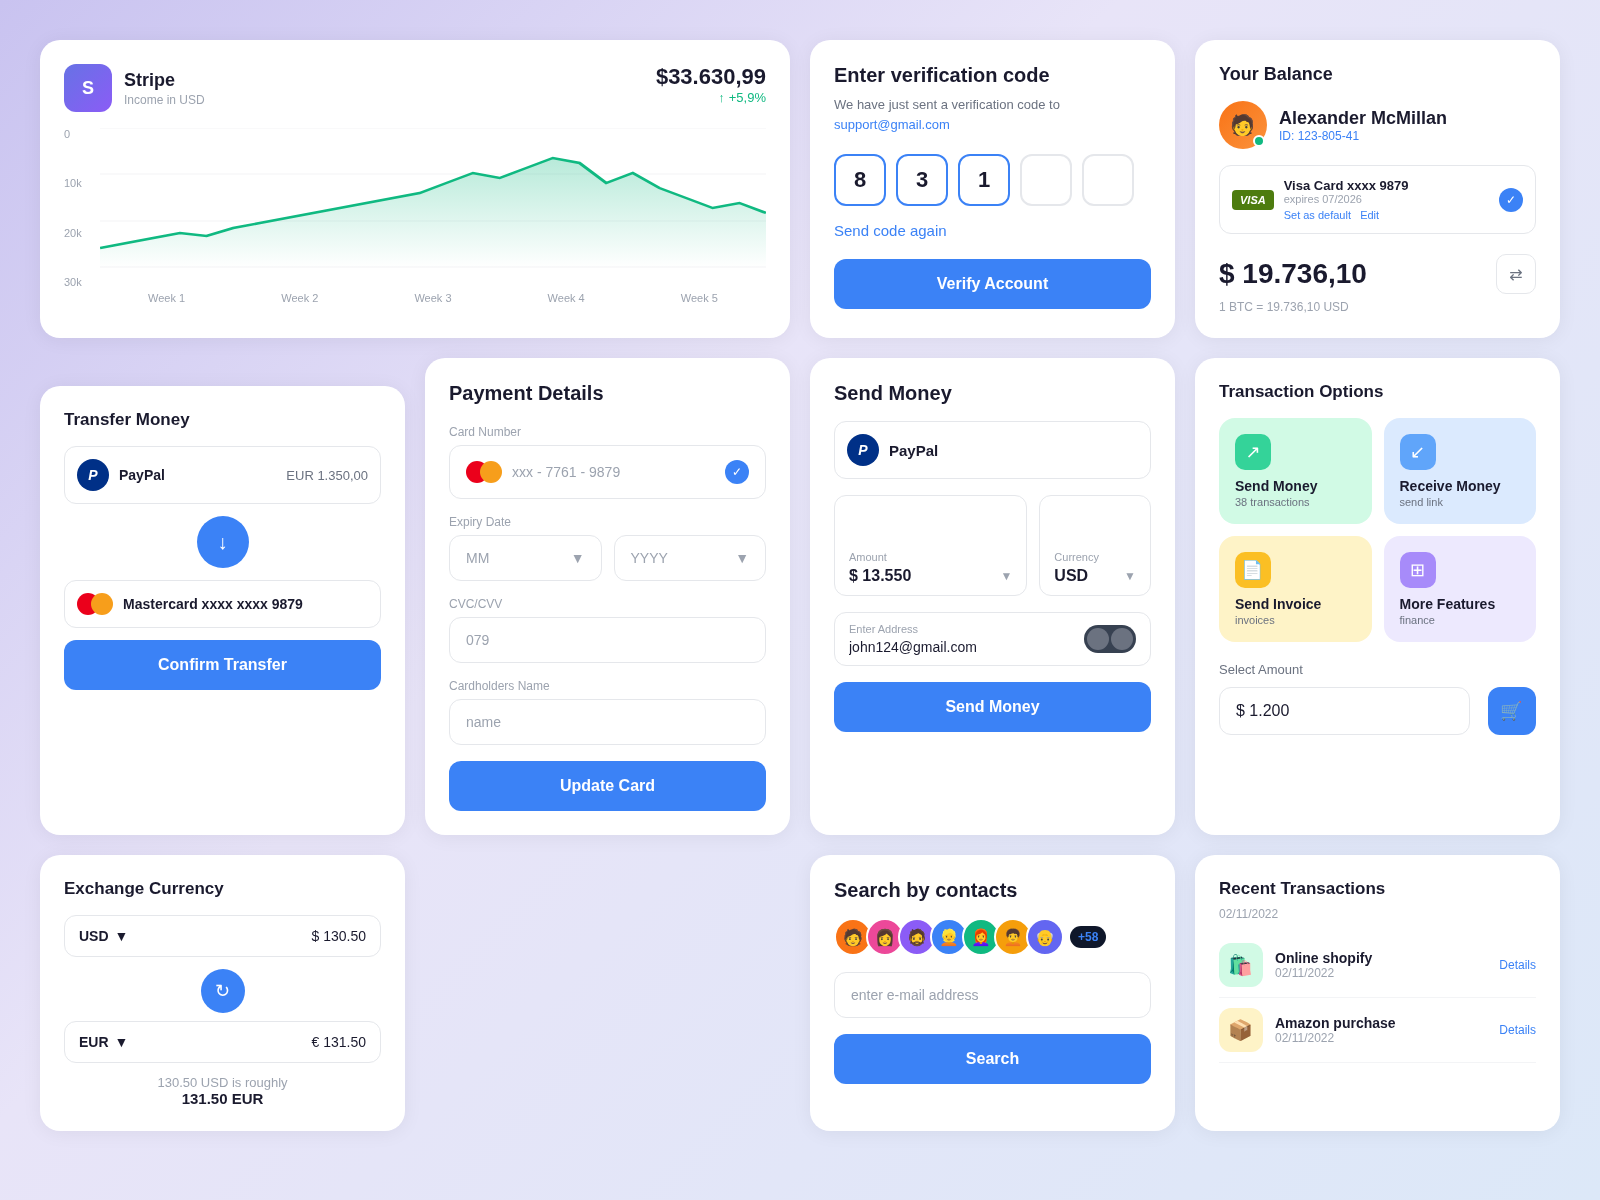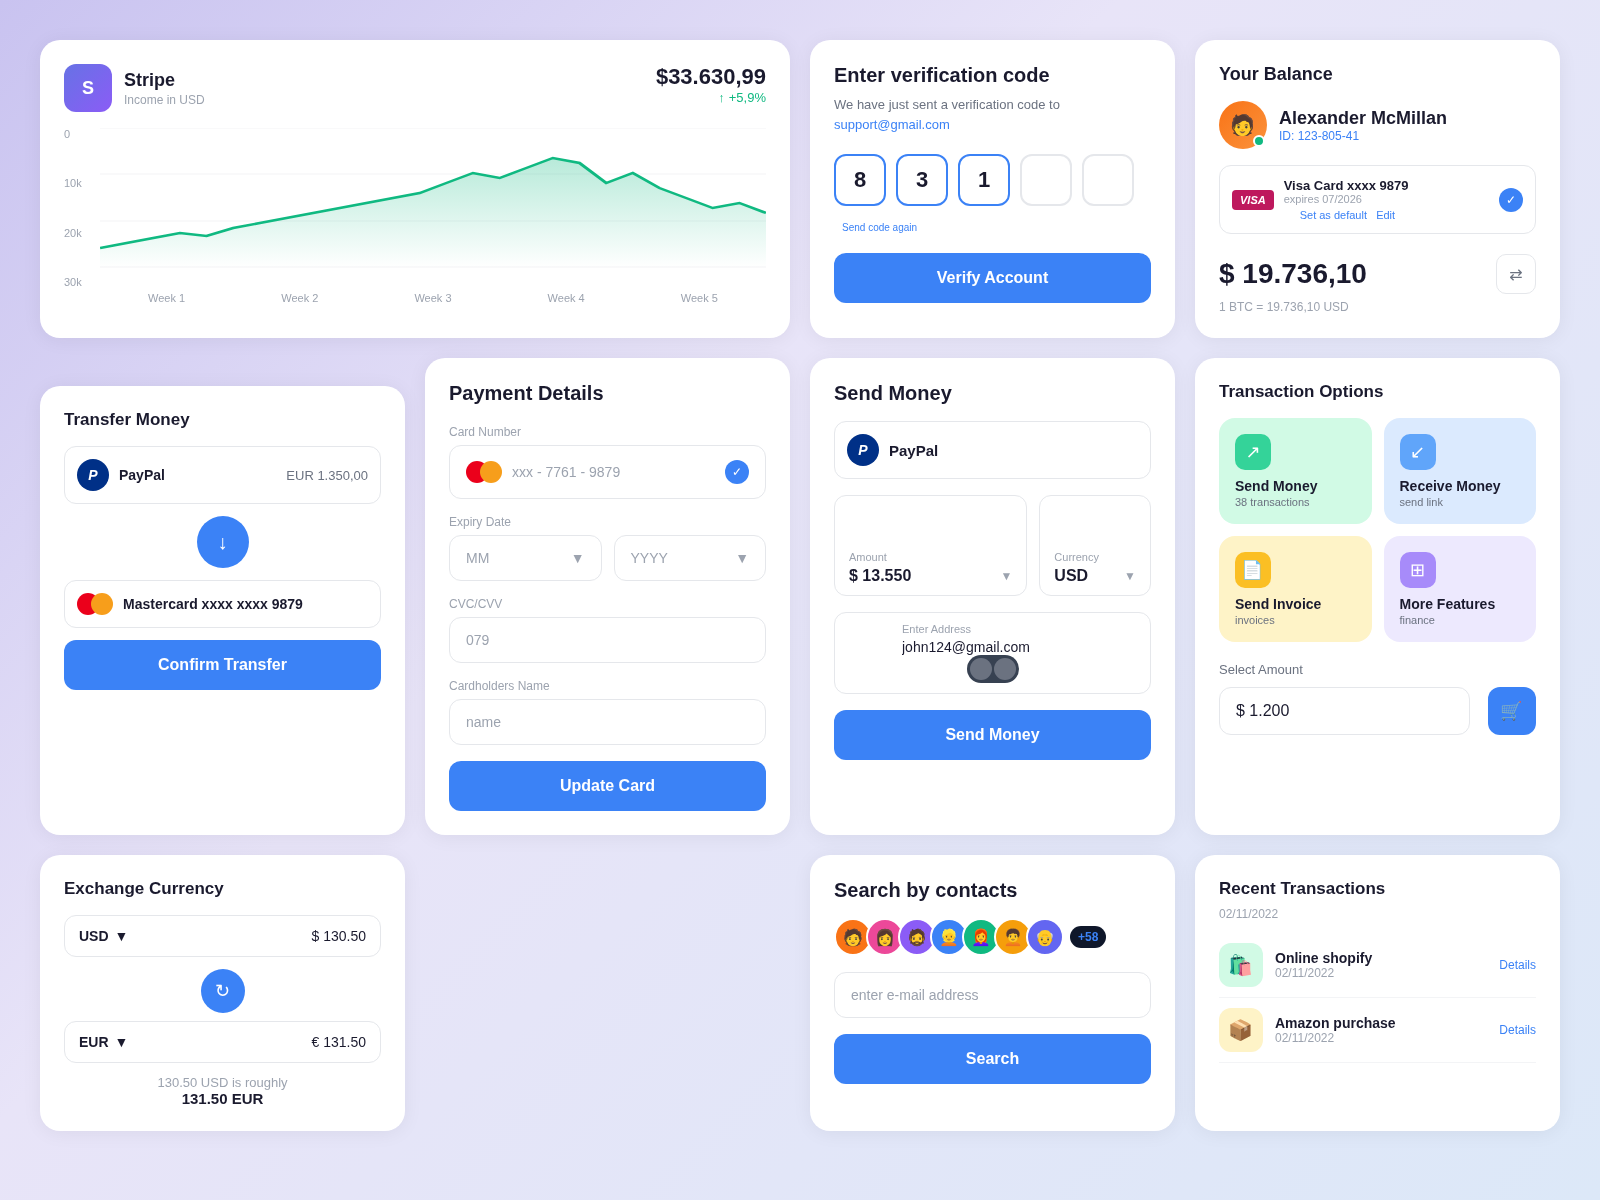--- a/index.html
+++ b/index.html
@@ -103,21 +103,21 @@
       height: 52px;
       border: 2px solid #e5e7eb;
       border-radius: 12px;
       text-align: center;
       font-size: 22px;
       font-weight: 700;
       color: #1a1a2e;
       outline: none;
     }
     .code-input.filled { border-color: #3b82f6; }
-    .send-again { color: #3b82f6; font-size: 10px; cursor: pointer; margin-bottom: 20px; display: block; margin-left: 8px; }
+    .send-again { color: #3b82f6; font-size: 15px; cursor: pointer; margin-bottom: 20px; display: block; }
     .btn-primary {
       width: 100%;
       padding: 16px;
       background: #3b82f6;
       color: white;
       border: none;
       border-radius: 12px;
       font-size: 16px;
       font-weight: 600;
       cursor: pointer;
@@ -156,32 +156,32 @@
     .card-info {
       display: flex;
       align-items: center;
       gap: 10px;
       padding: 12px;
       border: 1.5px solid #e5e7eb;
       border-radius: 12px;
       margin-bottom: 20px;
     }
     .visa-logo {
-      background: #be185d;
+      background: #4d7c0f;
       color: white;
       font-size: 11px;
       font-weight: 900;
       font-style: italic;
       padding: 4px 8px;
       border-radius: 4px;
     }
     .card-details { flex: 1; }
     .card-name { font-size: 13px; font-weight: 600; color: #1a1a2e; }
     .card-expires { font-size: 11px; color: #9ca3af; }
-    .card-actions { font-size: 11px; color: #6b7280; margin-top: 4px; margin-left: 16px; }
+    .card-actions { font-size: 11px; color: #6b7280; margin-top: 4px; }
     .card-actions span { color: #3b82f6; cursor: pointer; }
     .check-icon {
       width: 24px;
       height: 24px;
       background: #3b82f6;
       border-radius: 50%;
       display: flex;
       align-items: center;
       justify-content: center;
       color: white;
@@ -360,21 +360,20 @@
       display: flex;
       flex-direction: column;
     }
     .address-field {
       border: 1.5px solid #e5e7eb;
       border-radius: 12px;
       padding: 10px 14px;
       display: flex;
       align-items: center;
       margin-bottom: 16px;
-      flex-direction: column;
     }
     .address-input {
       flex: 1;
       border: none;
       outline: none;
       font-size: 14px;
       color: #1a1a2e;
     }
     .toggle-switch {
       display: flex;

